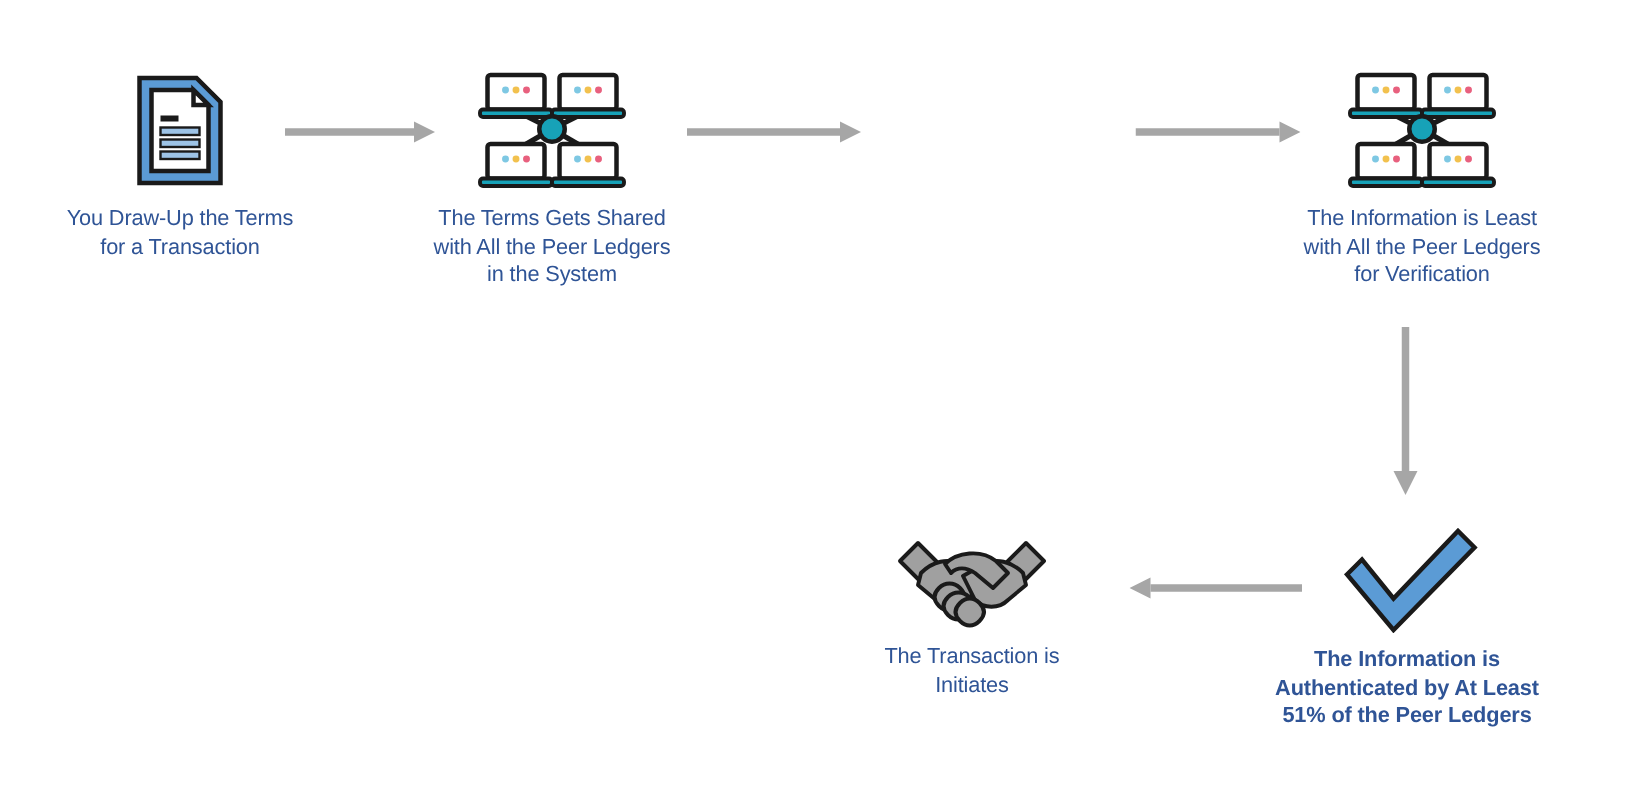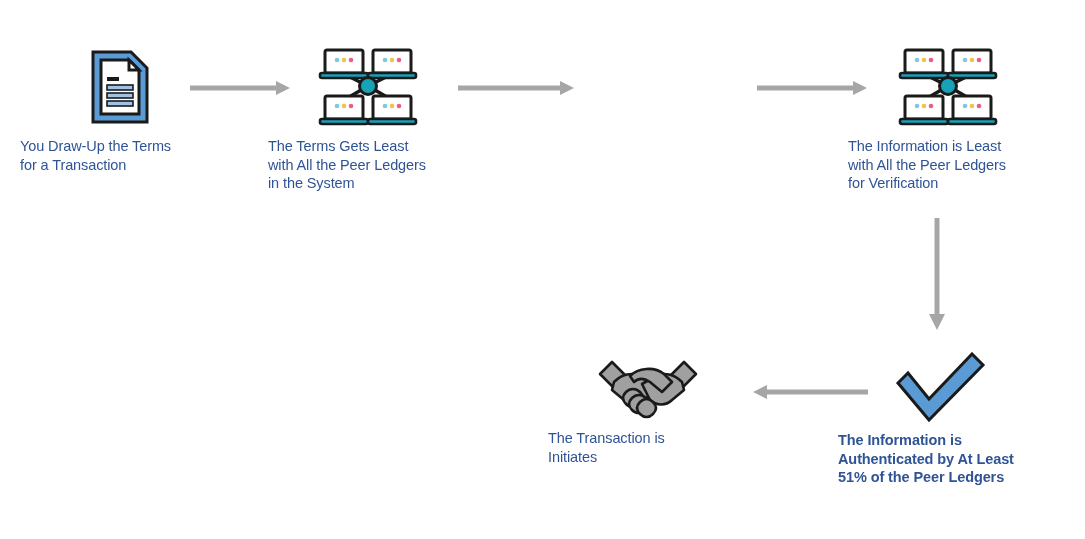--- a/index.html
+++ b/index.html
@@ -16,20 +16,21 @@
     font-family: "Liberation Sans", sans-serif;
   }
   .canvas {
     position: absolute;
     left: 0; top: 0;
     width: 1085px;
     height: 539px;
   }
   .node {
     position: absolute;
+    text-align: center;
   }
   .node-icon {
     display: block;
     margin: 0 auto;
   }
   .node-label {
     display: block;
     margin-top: 9px;
     color: #2F5496;
     font-size: 14.5px;
@@ -122,21 +123,21 @@
         <rect x="57" y="52" width="38" height="23" rx="2" fill="#FFFFFF" stroke="#1A1A1A" stroke-width="3"></rect>
         <rect x="62" y="56" width="28" height="13" fill="#FFFFFF"></rect>
         <circle cx="69" cy="62" r="2.3" fill="#7EC8E3"></circle>
         <circle cx="76" cy="62" r="2.3" fill="#F2C14E"></circle>
         <circle cx="83" cy="62" r="2.3" fill="#E8607E"></circle>
         <rect x="52" y="75" width="48" height="5" rx="2" fill="#17A2B8" stroke="#1A1A1A" stroke-width="2.6"></rect>
       </g>
 
       <circle cx="52" cy="42" r="8.5" fill="#17A2B8" stroke="#1A1A1A" stroke-width="3"></circle>
     </svg>
-    <span class="node-label">The Terms Gets Least
+    <span class="node-label">The Terms Gets Shared
 with All the Peer Ledgers
 in the System</span>
   </div>
 
 
   <div class="node" id="node-4">
     <svg class="node-icon" width="104" height="84" viewBox="0 0 104 84">
       <g stroke="#1A1A1A" stroke-width="3.5" fill="none">
         <line x1="28" y1="30" x2="52" y2="42"></line>
         <line x1="76" y1="30" x2="52" y2="42"></line>

